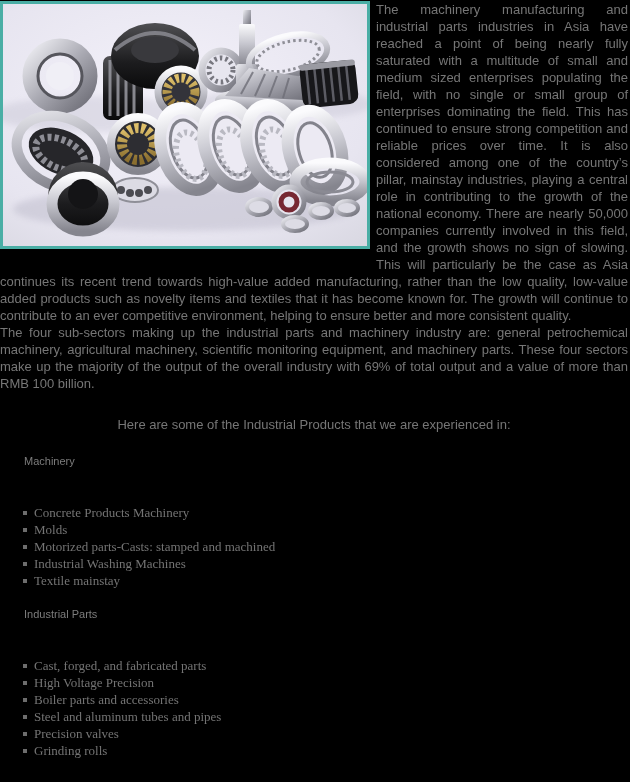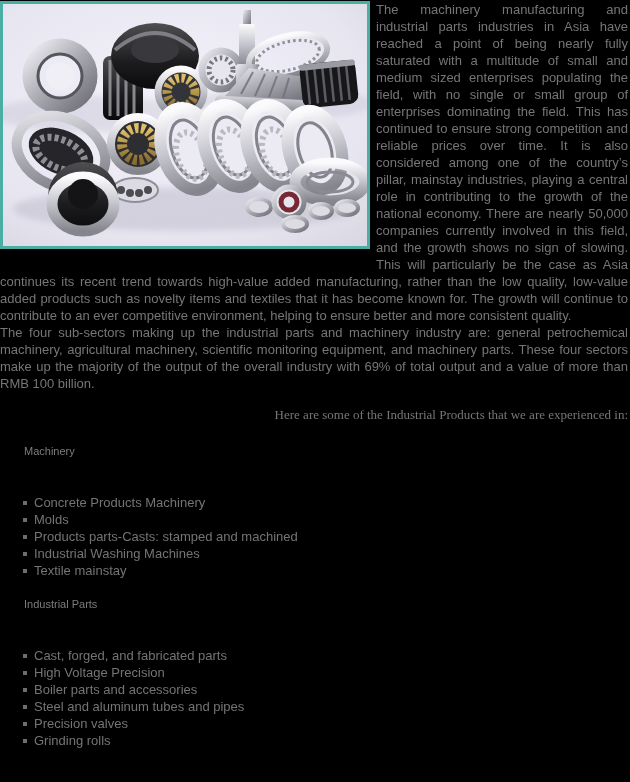--- a/index.html
+++ b/index.html
@@ -18,36 +18,37 @@
   .photo-frame{
     float:left;
     width:364px;height:242px;
     border:3px solid #4aaea5;
     margin:0 6px 8px 0;
     background:#e9e8f1;
   }
   .photo-frame svg{display:block;width:364px;height:242px;}
   p{margin:0;text-align:justify;}
   p.para-sectors{}
-  p.para-experienced{margin-top:14px;text-align:right;font-family:Liberation Serif, serif;}
+  p.para-experienced{margin-top:24px;text-align:center;}
   h2.section-heading{
     margin:20px 0 0 24px;
     font-size:11px;line-height:17px;
     font-weight:normal;color:#7c7c7c;
   }
   h2.heading-industrial{margin-top:17px;}
   ul.product-list{
     list-style:none;
     margin:34px 0 0 0;
     padding:0 0 0 34px;
   }
   ul.product-list li{
     position:relative;
     line-height:17px;
     color:#747474;
+    font-family:Liberation Serif, serif;
   }
   ul.product-list li::before{
     content:"";
     position:absolute;
     left:-11px;top:7px;
     width:4px;height:4px;
     background:#6d6d6d;
   }
 </style>
 </head>
@@ -205,21 +206,21 @@
 
   <p class="para-sectors">The four sub-sectors making up the industrial parts and machinery industry are:  general petrochemical machinery, agricultural machinery, scientific monitoring equipment, and machinery parts. These four sectors make up the majority of the output of the overall industry with 69% of total output and a value of more than RMB 100 billion.</p>
 
   <p class="para-experienced">Here are some of the Industrial Products that we are experienced in:</p>
 
   <h2 class="section-heading heading-machinery">Machinery</h2>
 
   <ul class="product-list">
     <li>Concrete Products Machinery</li>
     <li>Molds</li>
-    <li>Products parts-Casts: stamped and machined</li>
+    <li>Motorized parts-Casts: stamped and machined</li>
     <li>Industrial Washing Machines</li>
     <li>Textile mainstay</li>
   </ul>
 
   <h2 class="section-heading heading-industrial">Industrial Parts</h2>
 
   <ul class="product-list">
     <li>Cast, forged, and fabricated parts</li>
     <li>High Voltage Precision</li>
     <li>Boiler parts and accessories</li>

